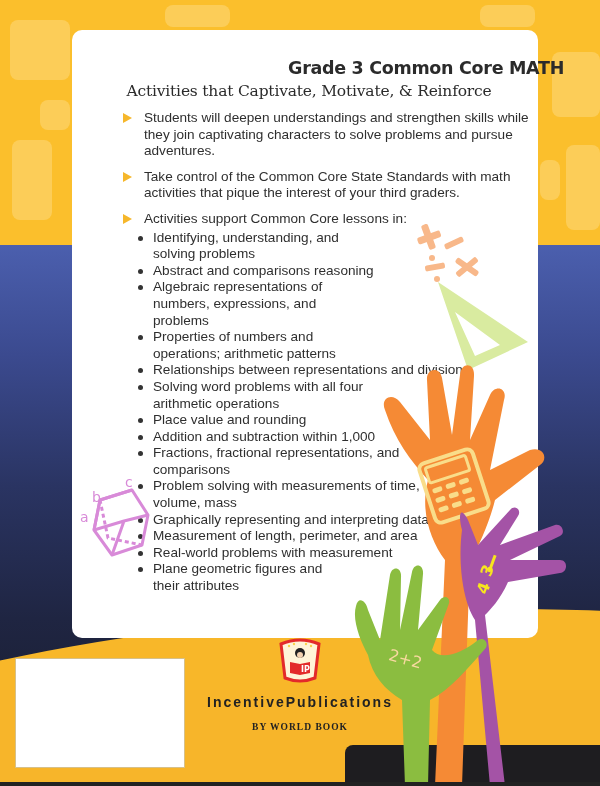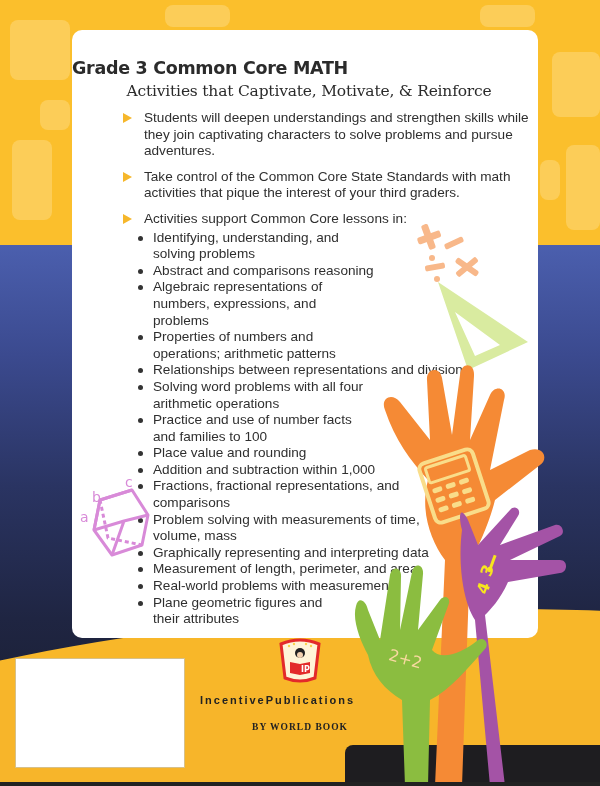--- a/index.html
+++ b/index.html
@@ -8,34 +8,34 @@
   .bg-yellow { position: absolute; left: 0; top: 0; width: 600px; height: 786px; background: #fbbf2c; }
   .tile { position: absolute; background: rgba(255,230,160,0.38); border-radius: 8px; }
   .bg-blue { position: absolute; left: 0; top: 245px; width: 600px; height: 440px;
     background: linear-gradient(180deg, #4b5fae 0%, #3b4a8f 25%, #2a3462 55%, #1f2542 85%, #1c2138 100%); }
   .bg-curve { position: absolute; left: -200px; top: 615px; width: 1100px; height: 600px; border-radius: 50% 50% 0 0 / 18% 18% 0 0; background: #f8b729; transform: rotate(-4deg); }
   .bg-bottom { position: absolute; left: 0; top: 690px; width: 600px; height: 96px; background: #f7b52a; }
   .black-box { position: absolute; left: 345px; top: 745px; width: 270px; height: 50px; background: #1e1d20; border-radius: 8px 0 0 0; }
   .bottom-line { position: absolute; left: 0; top: 782px; width: 600px; height: 4px; background: #222; }
 
   .panel { position: absolute; left: 72px; top: 30px; width: 466px; height: 608px; background: #fff; border-radius: 10px; }
-  .title { position: absolute; left: 72px; top: 58px; width: 492px; text-align: left; font-family: "DejaVu Sans", sans-serif; font-weight: bold; font-size: 17.5px; color: #2b2b2b; letter-spacing: -0.3px; }
+  .title { position: absolute; left: 72px; top: 58px; width: 492px; text-align: right; font-family: "DejaVu Sans", sans-serif; font-weight: bold; font-size: 17.5px; color: #2b2b2b; letter-spacing: -0.3px; }
   .subtitle { position: absolute; left: 76px; top: 82px; width: 466px; text-align: center; font-family: "DejaVu Serif", serif; font-size: 15.5px; color: #2b2b2b; letter-spacing: -0.2px; }
 
   .content { position: absolute; left: 120px; top: 110px; width: 410px; font-family: "Liberation Sans", sans-serif; font-size: 13.6px; line-height: 16.6px; color: #2f2f2f; }
   .intro { position: relative; padding-left: 24px; margin-bottom: 9px; }
   .arrow { position: absolute; left: 3px; top: 3px; width: 0; height: 0; border-top: 5.5px solid transparent; border-bottom: 5.5px solid transparent; border-left: 9px solid #f6b72b; }
   .sub-list { list-style: none; margin: 2px 0 0 0; padding: 0 0 0 15px; }
   .sub-list li { position: relative; padding-left: 18px; margin: 0; }
   .sub-list li::before { content: ""; position: absolute; left: 3px; top: 6px; width: 5px; height: 5px; border-radius: 50%; background: #333; }
 
   .barcode-box { position: absolute; left: 15px; top: 658px; width: 168px; height: 108px; background: #fff; border: 1px solid #d6c08a; }
 
   .logo { position: absolute; left: 277px; top: 636px; width: 46px; height: 52px; }
-  .publisher { position: absolute; left: 200px; top: 694px; width: 200px; font-family: "Liberation Sans", sans-serif; font-size: 11px; letter-spacing: 2px; color: #222; font-weight: bold; }
+  .publisher { position: absolute; left: 200px; top: 694px; width: 200px; text-align: center; font-family: "Liberation Sans", sans-serif; font-size: 14px; letter-spacing: 2px; color: #222; font-weight: bold; }
   .publisher-sub { position: absolute; left: 200px; top: 722px; width: 200px; text-align: center; font-family: "Liberation Serif", serif; font-size: 9.5px; letter-spacing: 1px; color: #222; font-weight: bold; }
 
   .art { position: absolute; left: 0; top: 0; width: 600px; height: 786px; pointer-events: none; }
 </style>
 </head>
 <body>
 
 <div class="cover">
   <div class="bg-yellow"></div>
   <div class="tile" style="left:10px;top:20px;width:60px;height:60px;"></div>
@@ -70,21 +70,20 @@
       <span class="arrow"></span>
       <span>Activities support Common Core lessons in:</span>
     </div>
     <ul class="sub-list">
       <li style="width:200px">Identifying, understanding, and solving problems</li>
       <li>Abstract and comparisons reasoning</li>
       <li style="width:200px">Algebraic representations of numbers, expressions, and problems</li>
       <li style="width:200px">Properties of numbers and operations; arithmetic patterns</li>
       <li style="width:300px;white-space:nowrap">Relationships between representations and division</li>
       <li style="width:240px">Solving word problems with all four arithmetic operations</li>
-      <li style="width:200px">Practice and use of number facts and families to 100</li>
       <li>Place value and rounding</li>
       <li>Addition and subtraction within 1,000</li>
       <li style="width:250px">Fractions, fractional representations, and comparisons</li>
       <li style="width:270px">Problem solving with measurements of time, volume, mass</li>
       <li style="width:320px;white-space:nowrap">Graphically representing and interpreting data</li>
       <li style="white-space:nowrap">Measurement of length, perimeter, and area</li>
       <li style="white-space:nowrap">Real-world problems with measurement</li>
       <li style="width:175px">Plane geometric figures and their attributes</li>
     </ul>
   </div>

